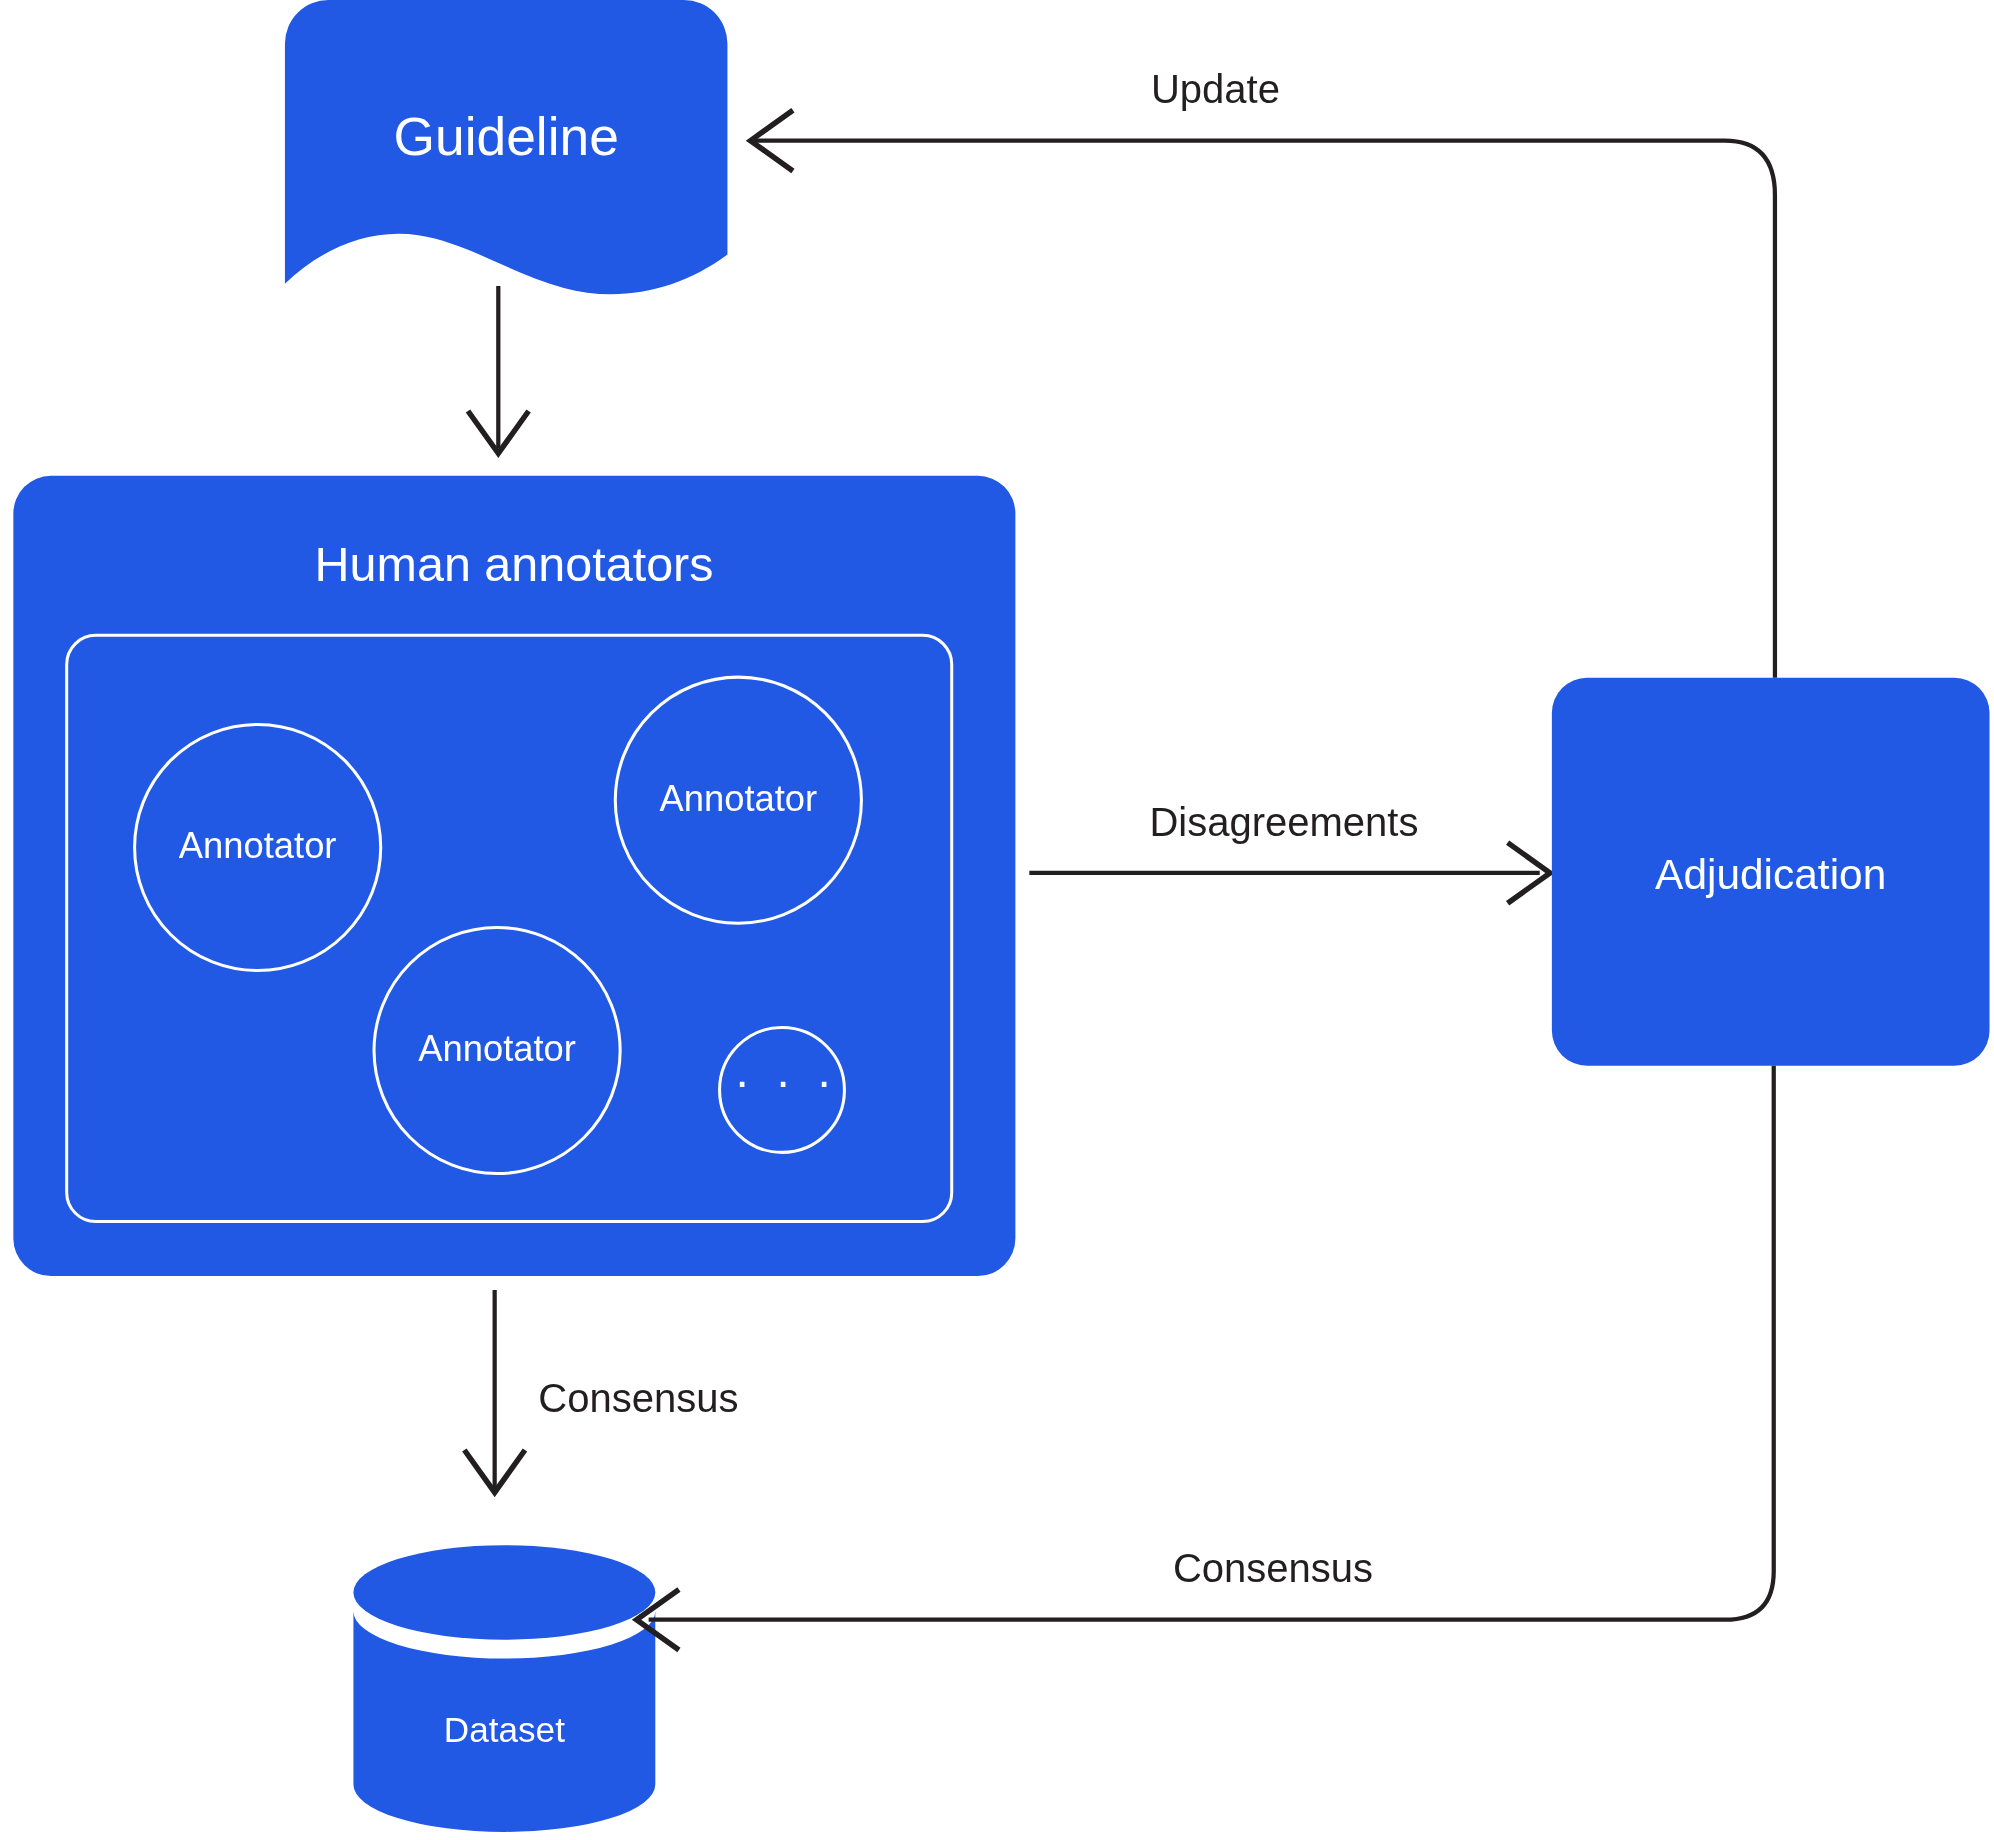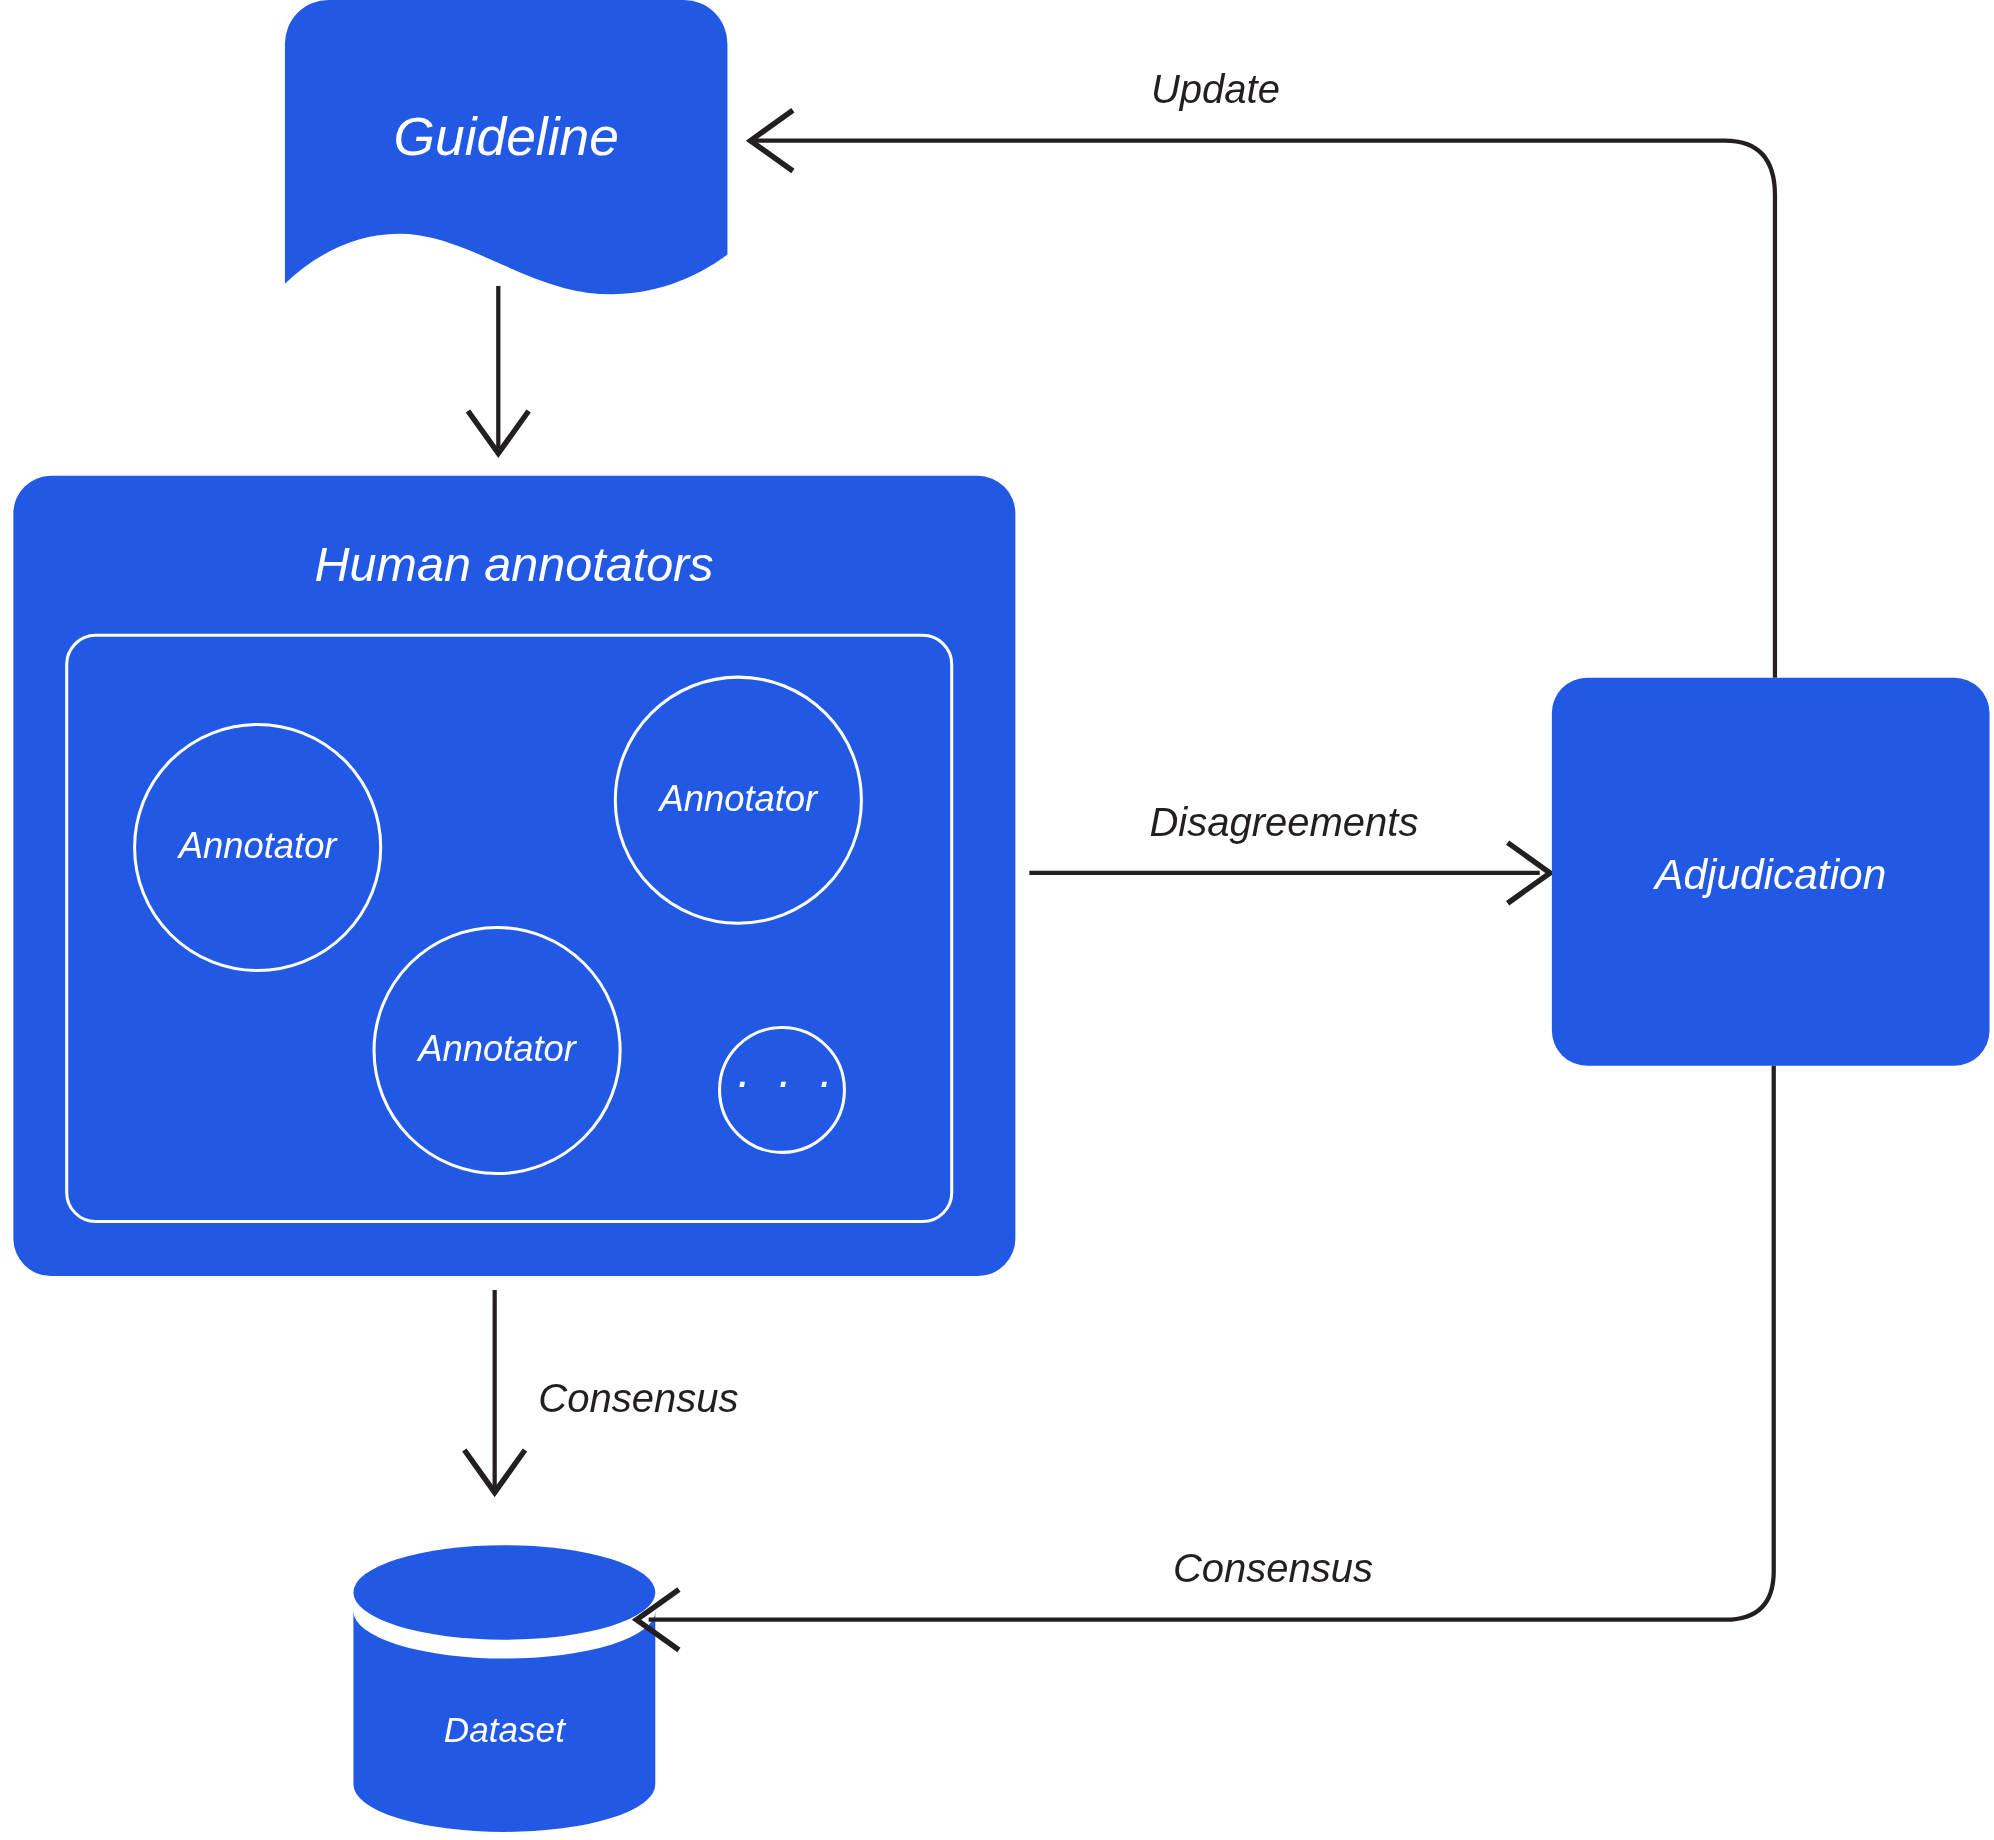--- a/index.html
+++ b/index.html
@@ -12,21 +12,20 @@
     width: 1995px;
     height: 1841px;
     font-family: "Liberation Sans", "DejaVu Sans", sans-serif;
     overflow: hidden;
     position: relative;
   }
   #diagram-root {
     position: relative;
     width: 1995px;
     height: 1841px;
-    font-style: italic;
   }
   svg.canvas {
     position: absolute;
     top: 0;
     left: 0;
     width: 1995px;
     height: 1841px;
     display: block;
   }
   .node-fill { fill: #2159E5; }

